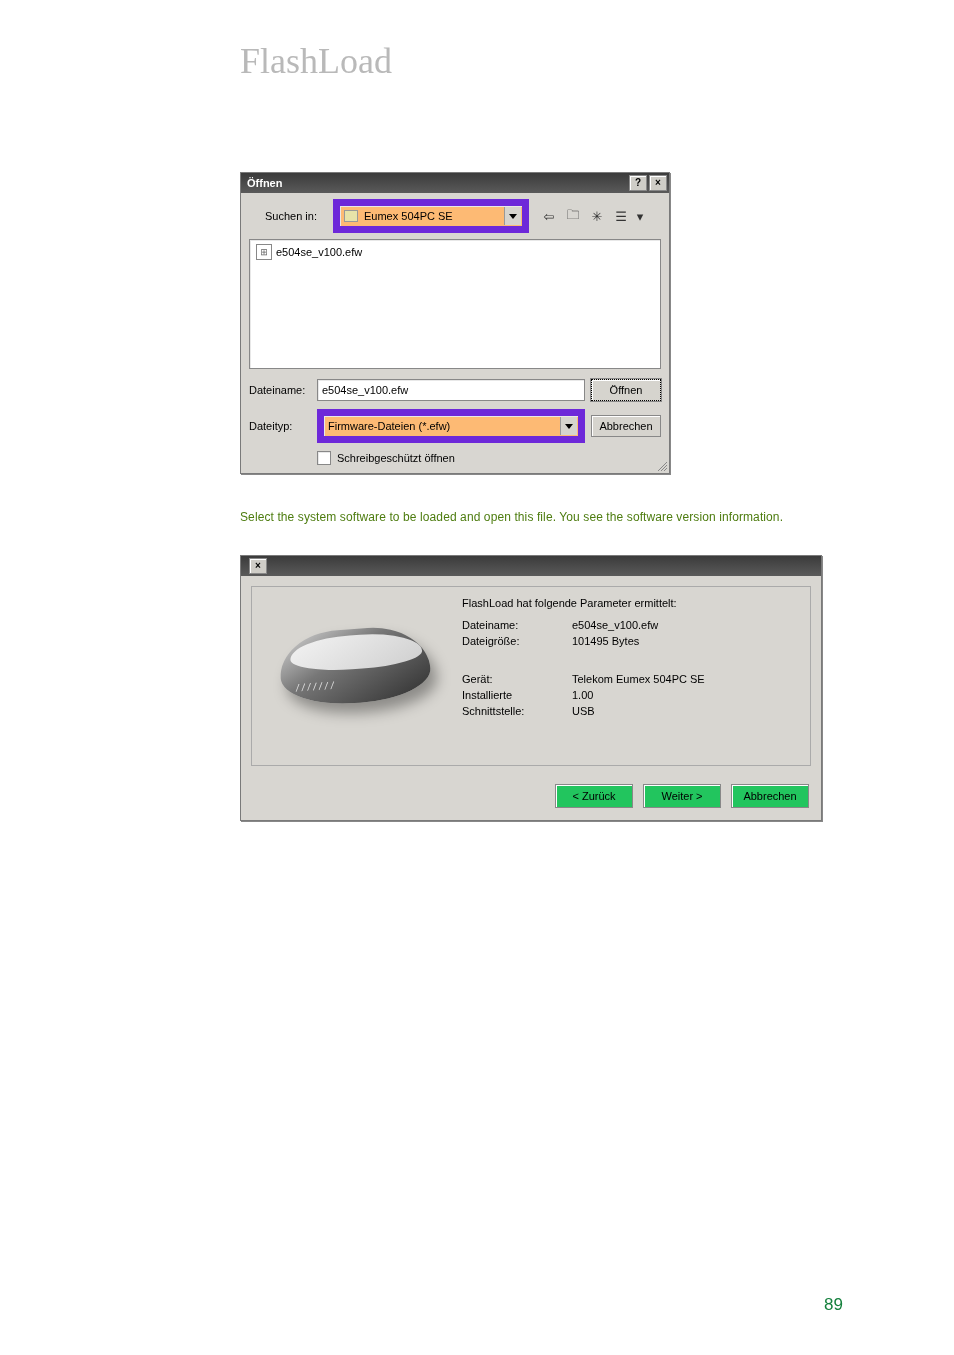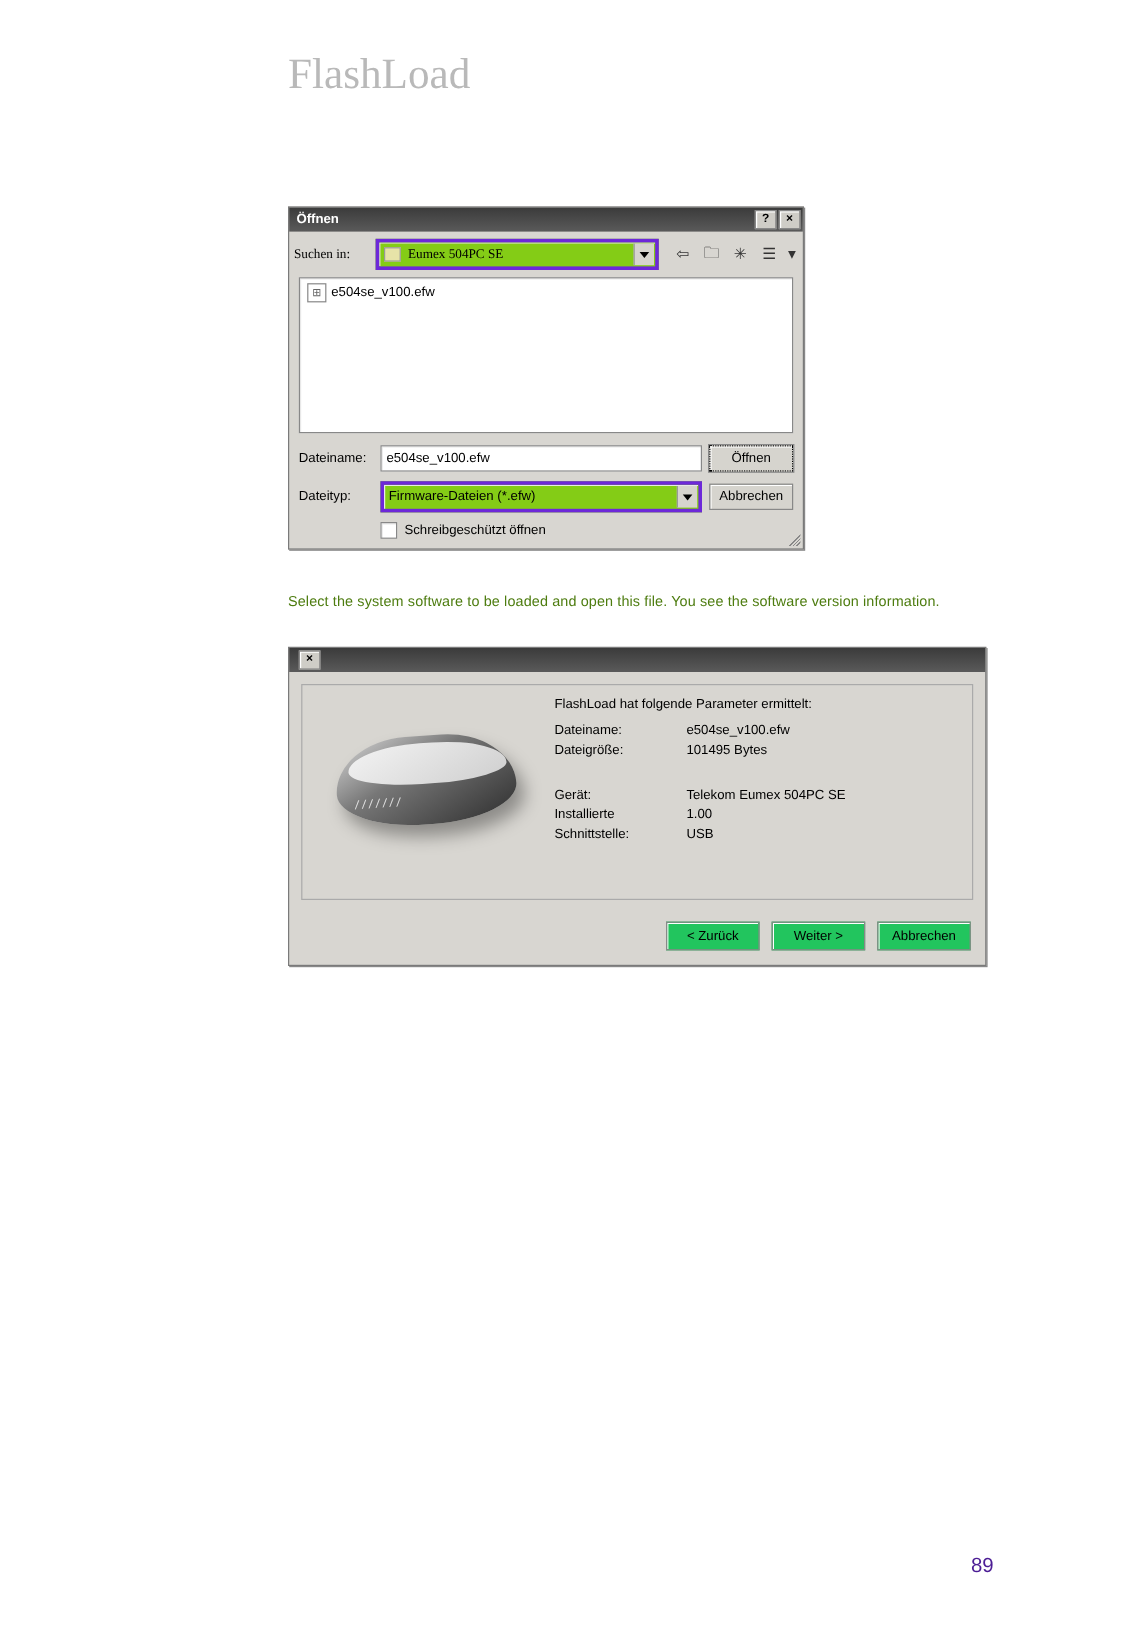--- a/index.html
+++ b/index.html
@@ -28,23 +28,23 @@
     line-height: 1.35;
     margin: 35px 0 30px 170px;
     color: #4d7c0f;
     max-width: 640px;
     letter-spacing: 0.1px;
     font-family: Liberation Sans, sans-serif;
   }
   .page-number {
     position: absolute;
     bottom: 40px;
-    right: 84px;
+    right: 69px;
     font-size: 17px;
-    color: #4c1d95;
+    color: #15803d;
   }
 
   
   .dialog {
     width: 428px;
     margin-left: 170px;
     border: 1px solid #7a7a7a;
     background: #d8d6d1;
     font-family: Tahoma, Arial, sans-serif;
     font-size: 11px;
@@ -74,33 +74,32 @@
     color: #000;
     font-size: 10px;
     line-height: 1;
     font-weight: bold;
     box-shadow: inset 1px 1px 0 #fff;
   }
 
   .dlg-row {
     display: flex;
     align-items: center;
-    padding: 6px 4px;
+    padding: 6px 24px;
     gap: 6px;
-    font-family: Liberation Serif, serif;
   }
   .dlg-label {
     width: 62px;
     font-size: 11px;
   }
   .dlg-select {
     flex: 1;
     height: 20px;
-    background: #84cc16;
-    border: 3px solid #6d28d9;
+    background: #fdba74;
+    border: 7px solid #6d28d9;
     display: flex;
     align-items: center;
     padding: 0 4px;
     position: relative;
     box-shadow: inset 1px 1px 0 #e8e8e8;
   }
   .dlg-select .folder-ic {
     width: 14px; height: 12px;
     background: #e7e3a8;
     border: 1px solid #999;

